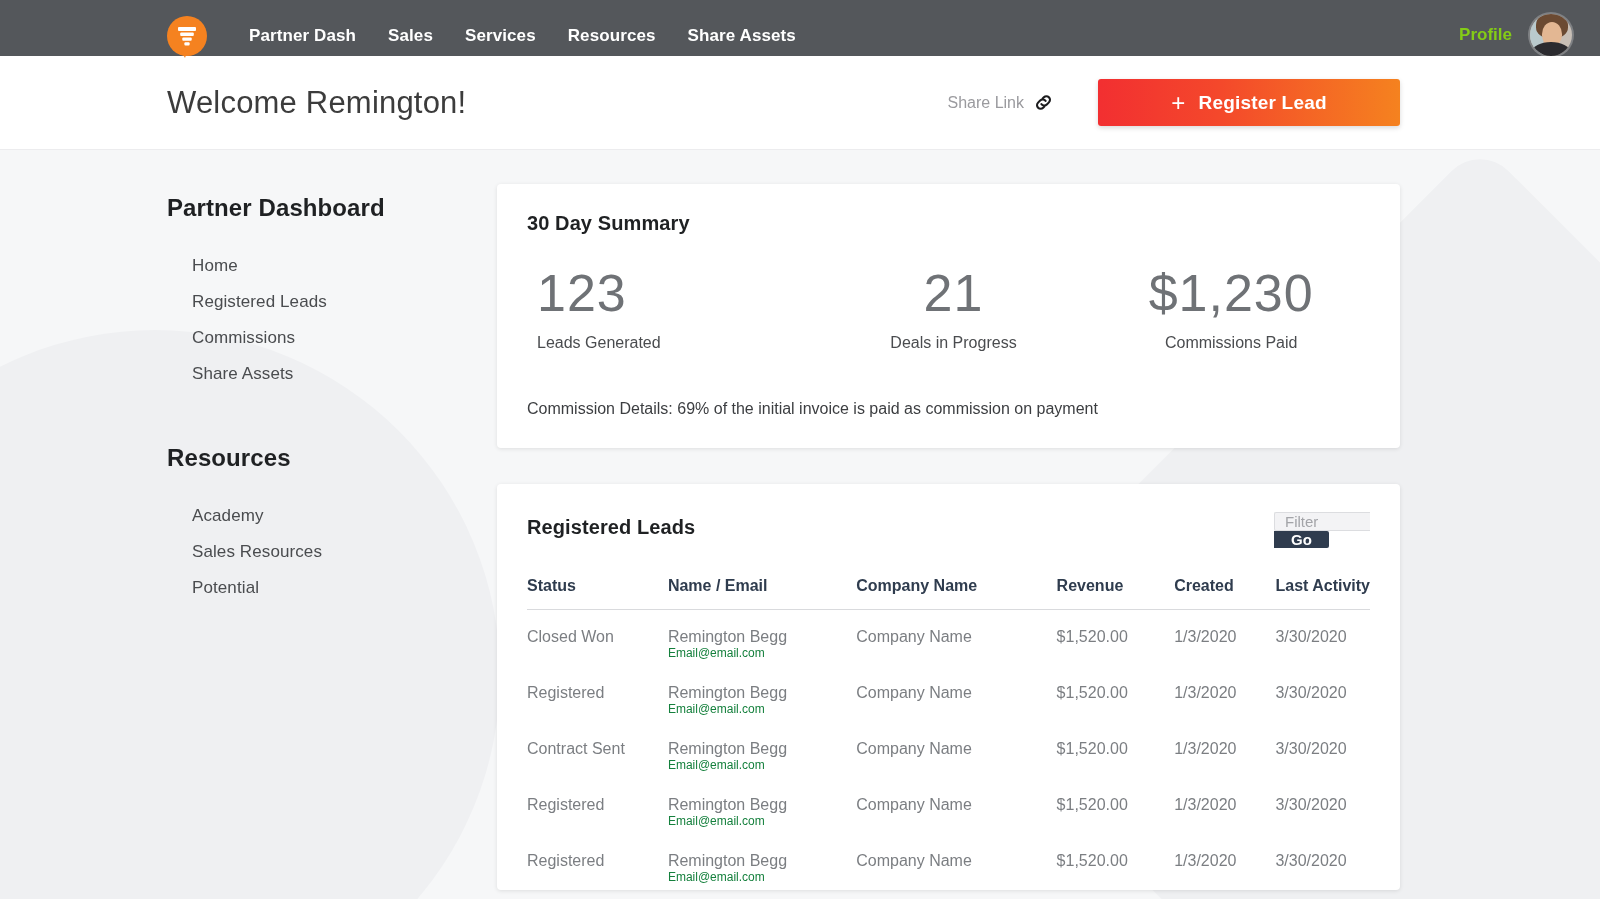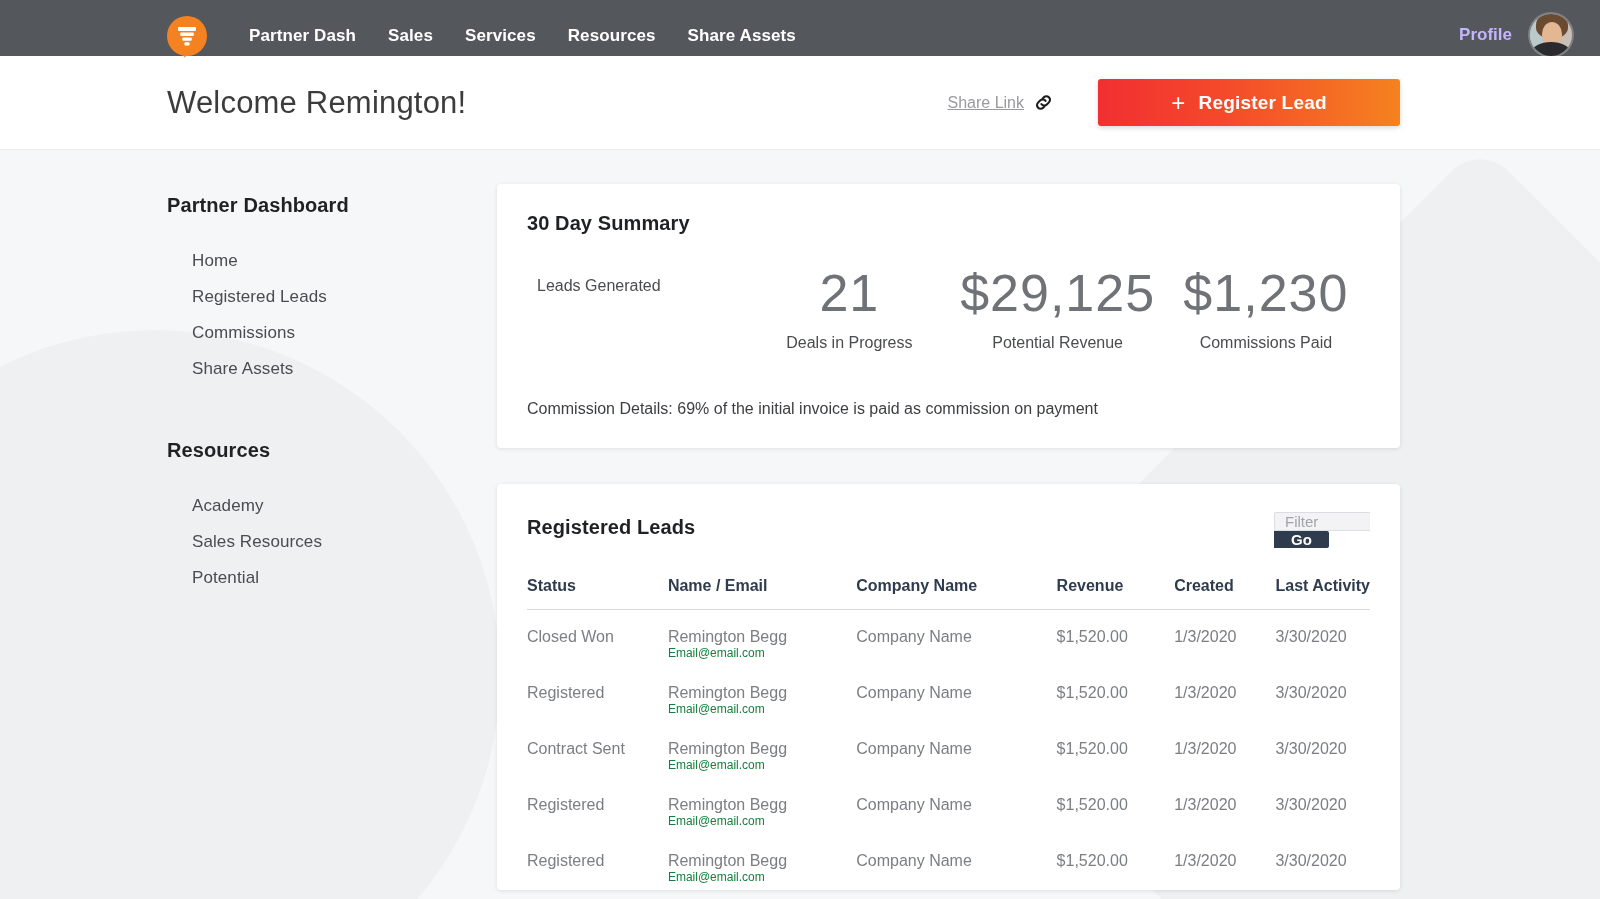--- a/index.html
+++ b/index.html
@@ -53,21 +53,21 @@
     border-right:4px solid transparent;
     border-top:12px solid #f58220;
   }
   .logo .funnel { position:absolute; left:11px; top:11px; }
   .nav-link {
     color:#ffffff; font-size:17px; font-weight:bold;
     padding:0 16px; white-space:nowrap; cursor:pointer;
     letter-spacing:.1px;
   }
   .nav-right { margin-left:auto; display:flex; align-items:center; gap:18px; }
-  .profile-label { color:#c4b5fd; font-size:17px; font-weight:bold; cursor:pointer;margin-left:48px; }
+  .profile-label { color:#84cc16; font-size:17px; font-weight:bold; cursor:pointer;margin-left:48px; }
   .avatar {
     width:42px; height:42px; border-radius:50%;
     overflow:hidden; position:relative; cursor:pointer;
     background:#c8bfb6;
     box-shadow:0 0 0 2px rgba(255,255,255,.25);
   }
   .avatar .hair {
     position:absolute; left:6px; top:-2px; width:32px; height:26px;
     border-radius:50% 50% 40% 40%;
     background:#6b4a32;
@@ -97,38 +97,37 @@
   }
   .welcome {
     font-size:31px; font-weight:300; color:#3c3c3c;
     letter-spacing:.2px;
   }
   .header-actions { margin-left:auto; display:flex; align-items:center; gap:0; }
   .share-link {
     display:flex; align-items:center; gap:9px;
     color:#9a9a9e; font-size:16px; cursor:pointer;
     margin-right:44px;
-    text-decoration:underline;
   }
   .btn-register {
     display:flex; align-items:center; justify-content:center; gap:13px;
     width:302px; height:47px;
     background:linear-gradient(90deg,#f22f31 0%,#f4482b 40%,#f5821f 100%);
     color:#ffffff; font-size:19px; font-weight:bold;
     border:none; border-radius:3px; cursor:pointer;
     box-shadow:0 2px 5px rgba(0,0,0,.15);
     letter-spacing:.2px;
   }
   .btn-register .plus { font-size:24px; font-weight:400; line-height:1; }
 
   
   .body-wrap { position:relative; z-index:3; display:flex; padding:34px 200px 0 167px; }
   .sidebar { width:330px; flex:0 0 330px; padding-top:10px; }
   .side-title {
-    font-size:20px; font-weight:bold; color:#1f2123;
+    font-size:24px; font-weight:bold; color:#1f2123;
     margin-bottom:26px; letter-spacing:.1px;
   }
   .side-title.second { margin-top:52px; }
   .side-item {
     font-size:17px; color:#4a4c4f;
     padding:8px 0 8px 25px; cursor:pointer;
     letter-spacing:.1px;
   }
 
   .main { flex:1; min-width:0; }
@@ -257,29 +256,26 @@
       <div class="side-item">Sales Resources</div>
       <div class="side-item">Potential</div>
     </div>
 
     <div class="main">
 
       <div class="card card-summary">
         <div class="card-title">30 Day Summary</div>
         <div class="stats">
           <div class="stat">
+            <div class="stat-value">123</div>
             <div class="stat-label">Leads Generated</div>
           </div>
           <div class="stat">
             <div class="stat-value">21</div>
             <div class="stat-label">Deals in Progress</div>
-          </div>
-          <div class="stat">
-            <div class="stat-value">$29,125</div>
-            <div class="stat-label">Potential Revenue</div>
           </div>
           <div class="stat">
             <div class="stat-value">$1,230</div>
             <div class="stat-label">Commissions Paid</div>
           </div>
         </div>
         <div class="commission-note">Commission Details: 69% of the initial invoice is paid as commission on payment</div>
       </div>
 
       <div class="card card-leads">

